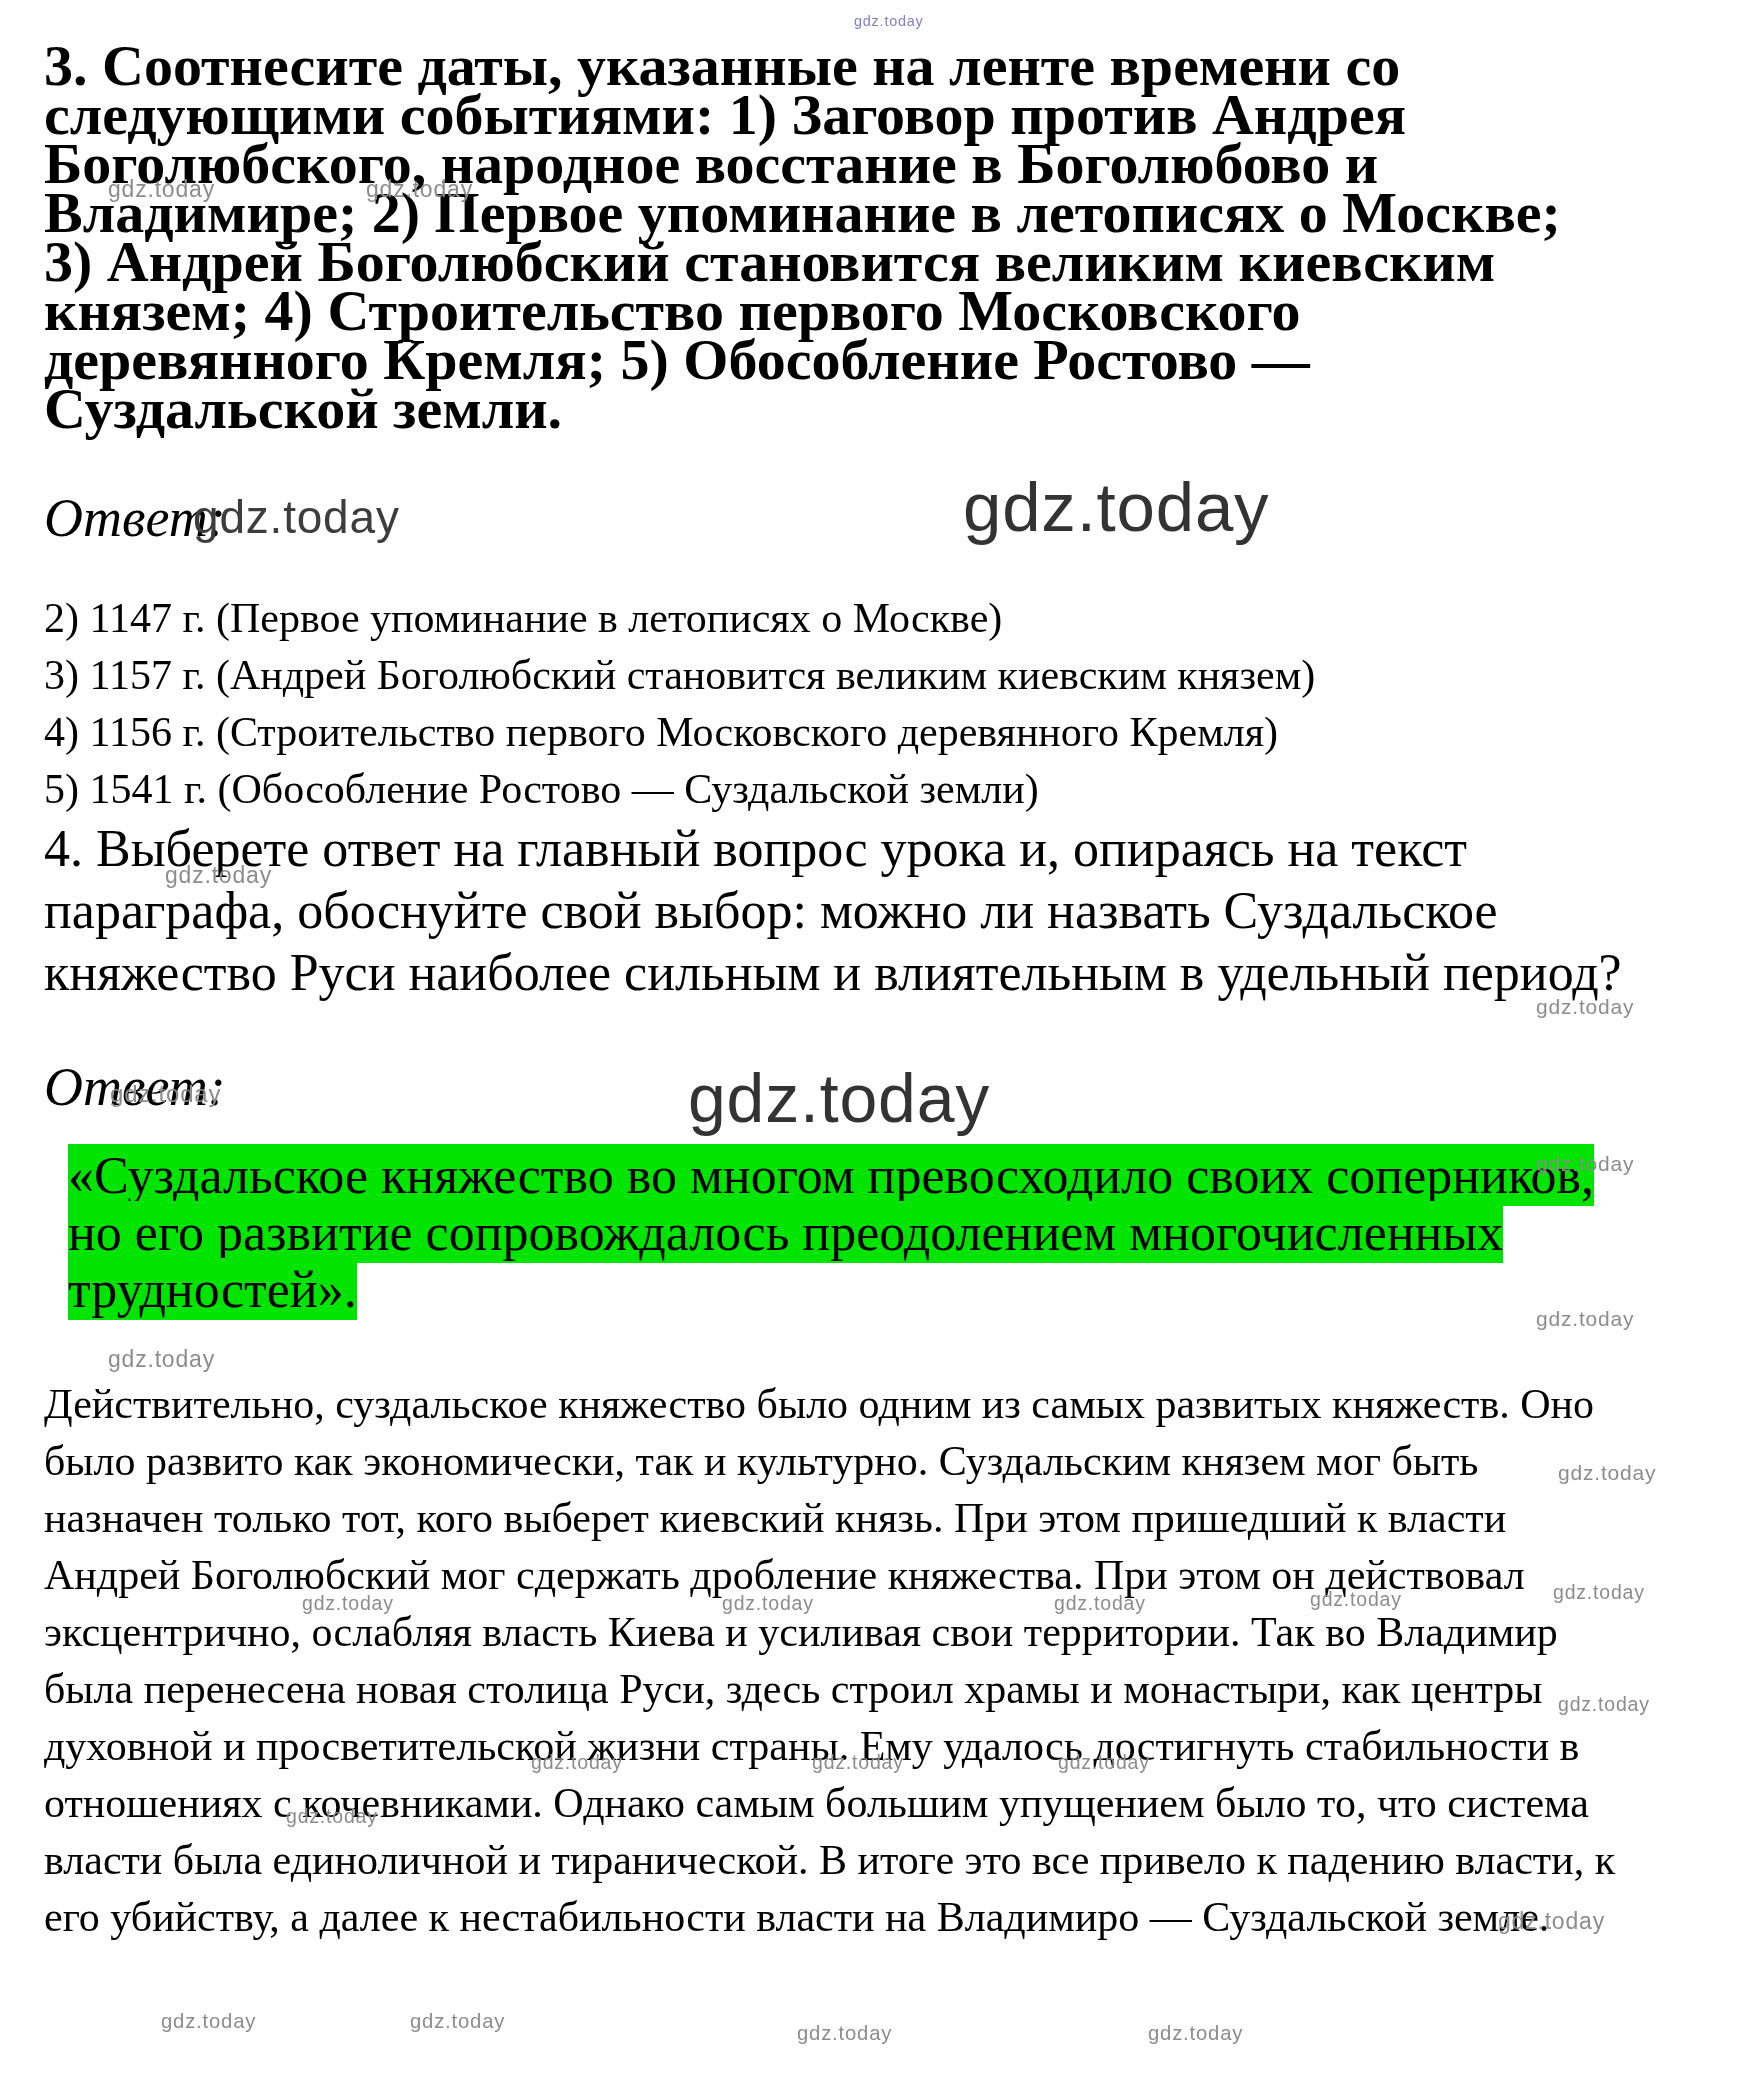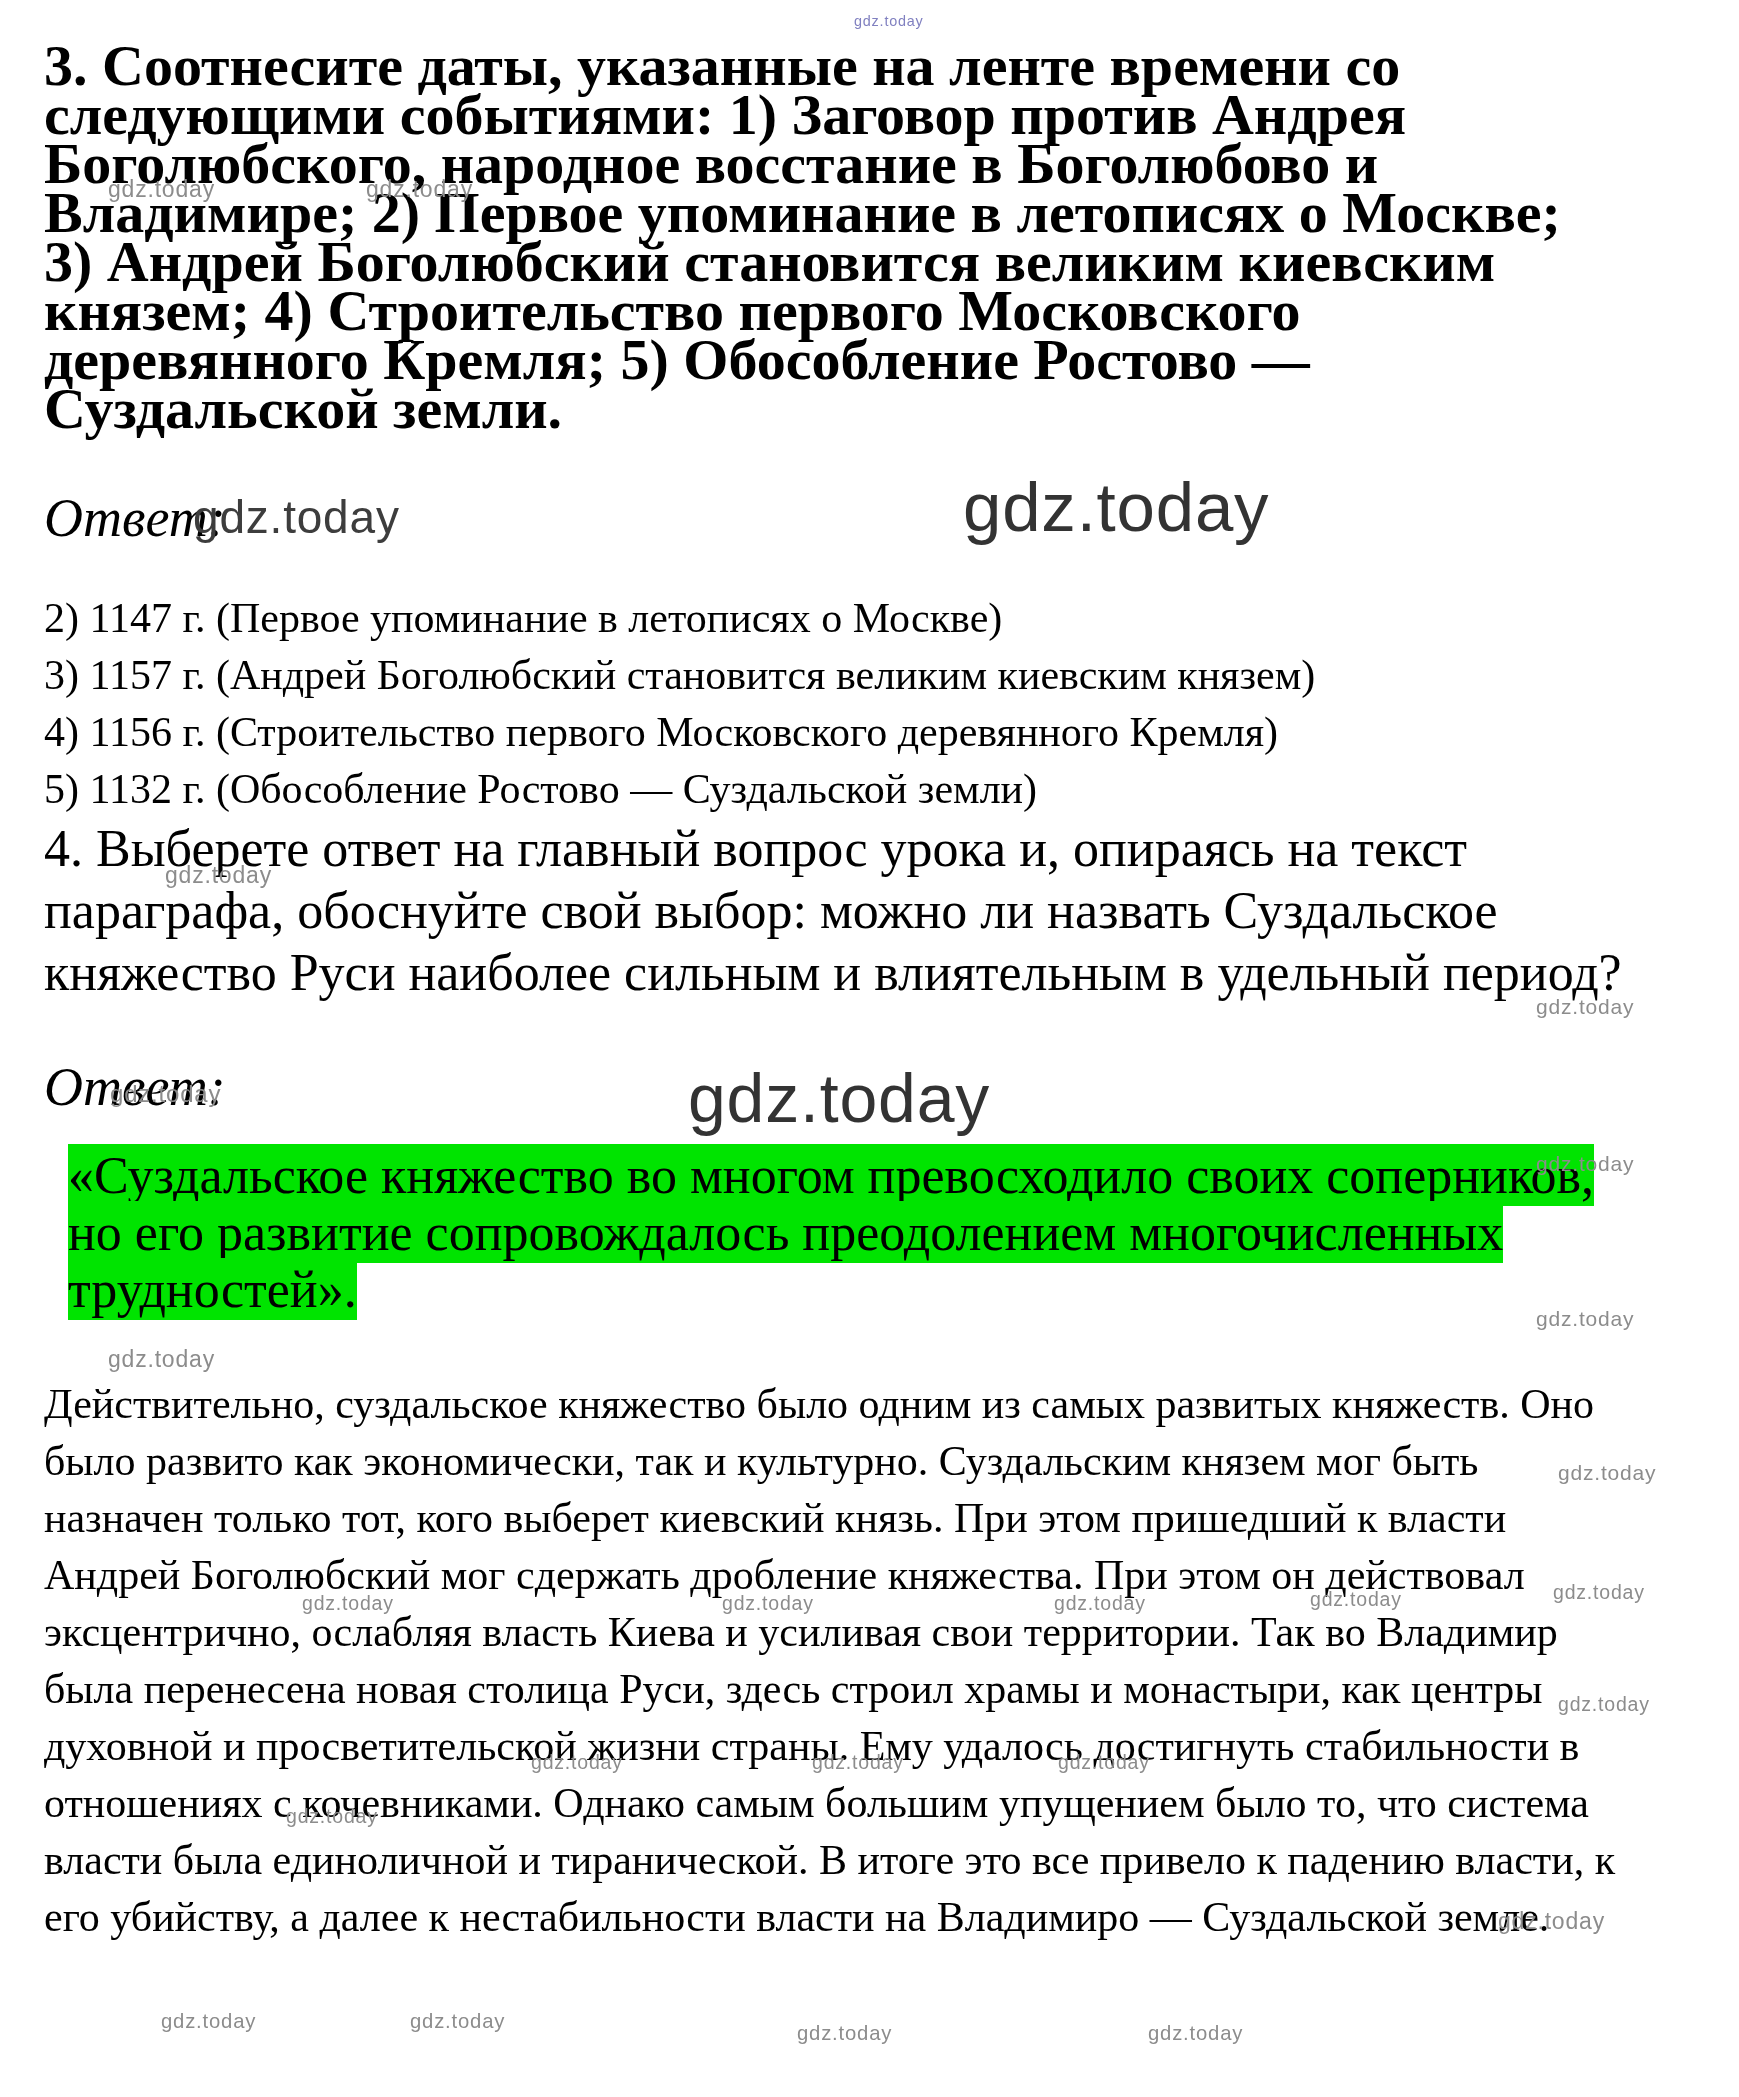--- a/index.html
+++ b/index.html
@@ -88,21 +88,21 @@
   <div class="content">
 
     <p class="question-bold">3. Соотнесите даты, указанные на ленте времени со следующими событиями: 1) Заговор против Андрея Боголюбского, народное восстание в Боголюбово и Владимире; 2) Первое упоминание в летописях о Москве; 3) Андрей Боголюбский становится великим киевским князем; 4) Строительство первого Московского деревянного Кремля; 5) Обособление Ростово — Суздальской земли.</p>
 
     <p class="answer-label">Ответ:</p>
 
     <div class="answers">
       <p>2) 1147 г. (Первое упоминание в летописях о Москве)</p>
       <p>3) 1157 г. (Андрей Боголюбский становится великим киевским князем)</p>
       <p>4) 1156 г. (Строительство первого Московского деревянного Кремля)</p>
-      <p>5) 1132 г. (Обособление Ростово — Суздальской земли)</p>
+      <p>5) 1541 г. (Обособление Ростово — Суздальской земли)</p>
     </div>
 
     <p class="question-plain">4. Выберете ответ на главный вопрос урока и, опираясь на текст параграфа, обоснуйте свой выбор: можно ли назвать Суздальское княжество Руси наиболее сильным и влиятельным в удельный период?</p>
 
     <p class="answer-label second">Ответ:</p>
 
     <p class="quote"><mark>«Суздальское княжество во многом превосходило своих соперников, но его развитие сопровождалось преодолением многочисленных трудностей».</mark></p>
 
     <p class="body-text">Действительно, суздальское княжество было одним из самых развитых княжеств. Оно было развито как экономически, так и культурно. Суздальским князем мог быть назначен только тот, кого выберет киевский князь. При этом пришедший к власти Андрей Боголюбский мог сдержать дробление княжества. При этом он действовал эксцентрично, ослабляя власть Киева и усиливая свои территории. Так во Владимир была перенесена новая столица Руси, здесь строил храмы и монастыри, как центры духовной и просветительской жизни страны. Ему удалось достигнуть стабильности в отношениях с кочевниками. Однако самым большим упущением было то, что система власти была единоличной и тиранической. В итоге это все привело к падению власти, к его убийству, а далее к нестабильности власти на Владимиро — Суздальской земле.</p>
 

